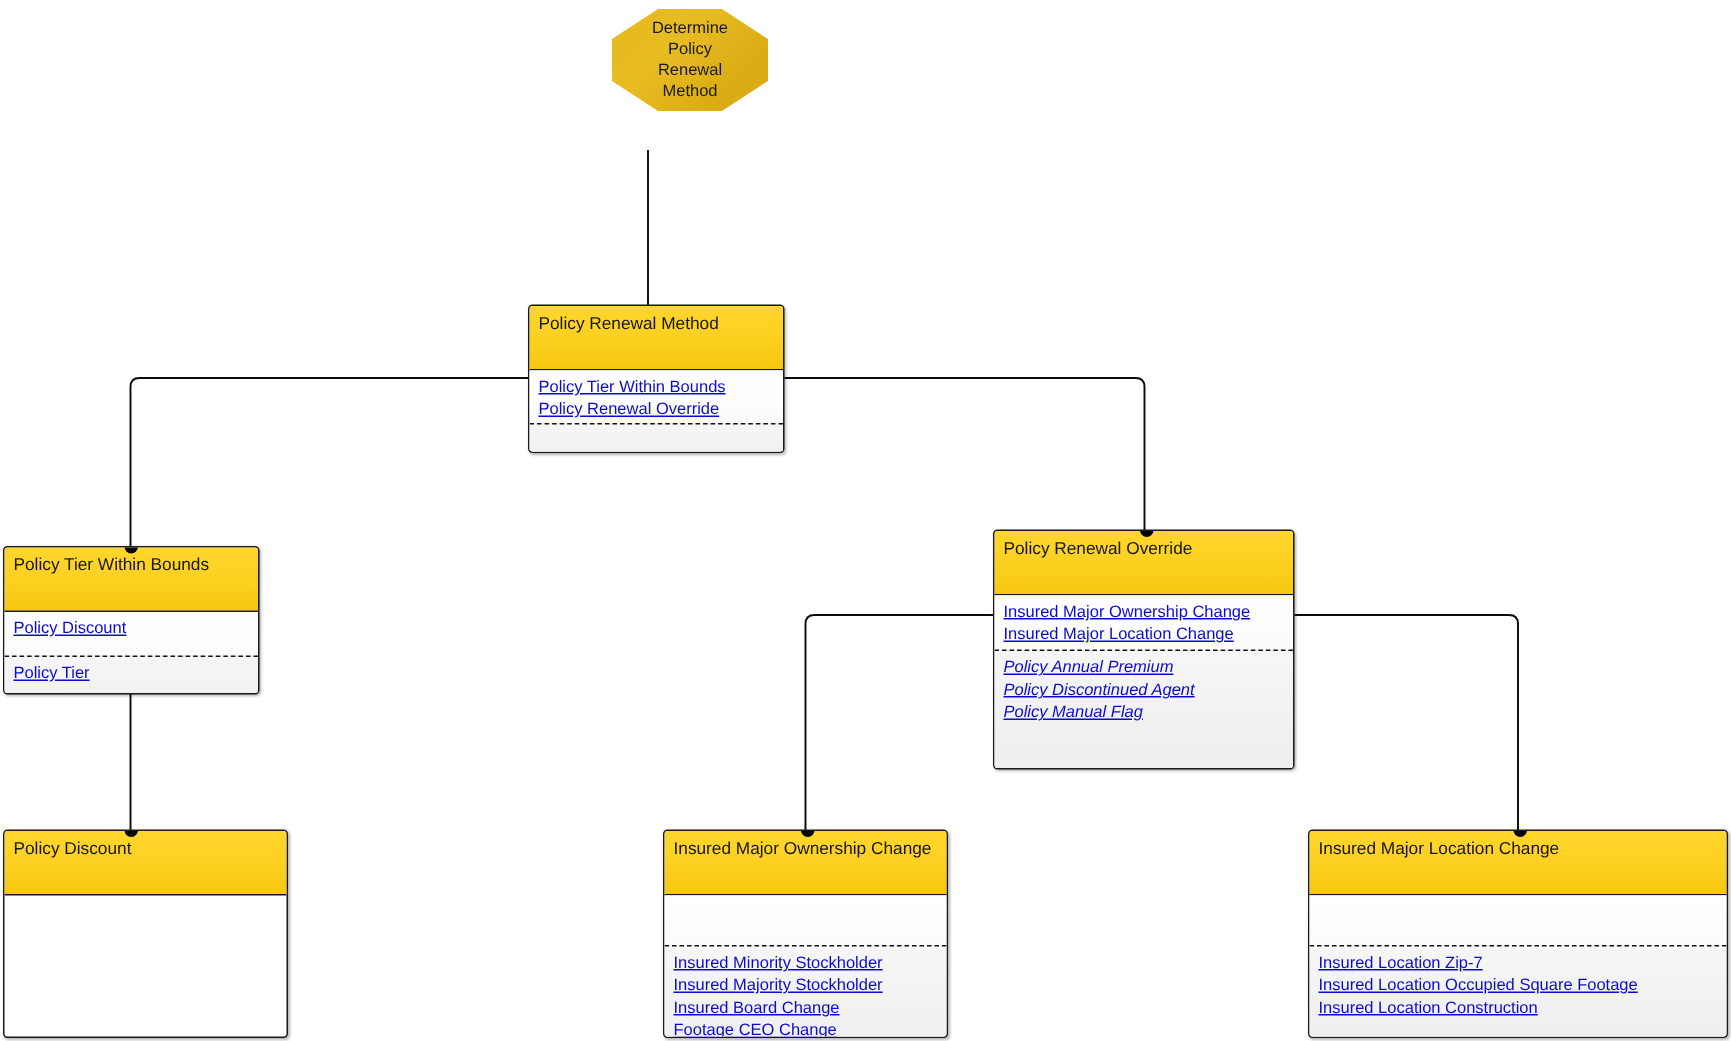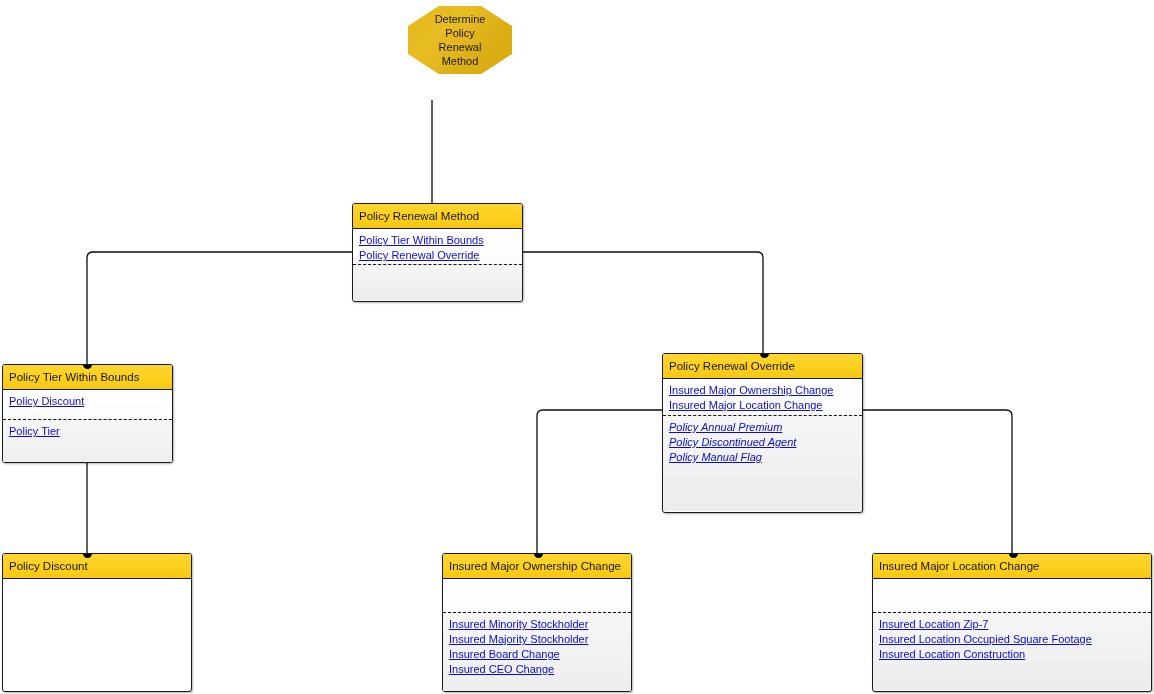--- a/index.html
+++ b/index.html
@@ -27,21 +27,21 @@
     position:absolute;
     box-sizing:border-box;
     border:1.4px solid #1a1a1a;
     border-radius:3px;
     background:#ffffff;
     box-shadow:1px 1px 2px rgba(0,0,0,0.30);
     overflow:hidden;
   }
   .node-header{
     box-sizing:border-box;
-    height:25px;
+    height:43px;
     line-height:25px;
     padding:0 6px;
     font-size:11.5px;
     color:#161616;
     white-space:nowrap;
     background:linear-gradient(180deg,#ffd62e 0%,#fdd01f 55%,#f5c711 100%);
     border-bottom:1.4px solid #1a1a1a;
   }
   .node-body{
     box-sizing:border-box;
@@ -146,21 +146,21 @@
 
   <div class="node" style="left:442px;top:553px;width:190px;height:139px;">
     <div class="endpoint" style="left:91px;top:-5px;"></div>
     <div class="node-header">Insured Major Ownership Change</div>
     <div class="node-body">
       <div class="sec sec-top" style="height:33px;"></div>
       <div class="sec sec-bot" style="height:98px;">
         <a class="lnk">Insured Minority Stockholder</a>
         <a class="lnk">Insured Majority Stockholder</a>
         <a class="lnk">Insured Board Change</a>
-        <a class="lnk">Insured CEO Change</a>
+        <a class="lnk">Footage CEO Change</a>
       </div>
     </div>
   </div>
 
   <div class="node" style="left:872px;top:553px;width:280px;height:139px;">
     <div class="endpoint" style="left:136px;top:-5px;"></div>
     <div class="node-header">Insured Major Location Change</div>
     <div class="node-body">
       <div class="sec sec-top" style="height:33px;"></div>
       <div class="sec sec-bot" style="height:78px;">

